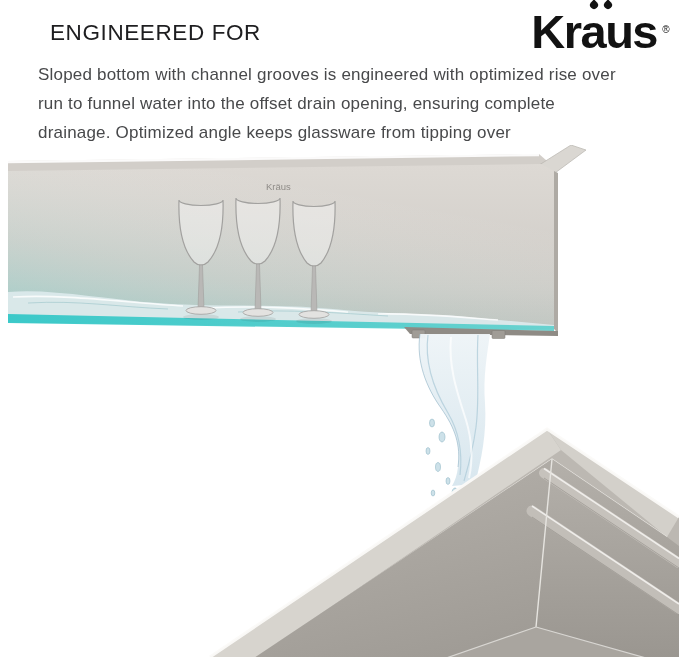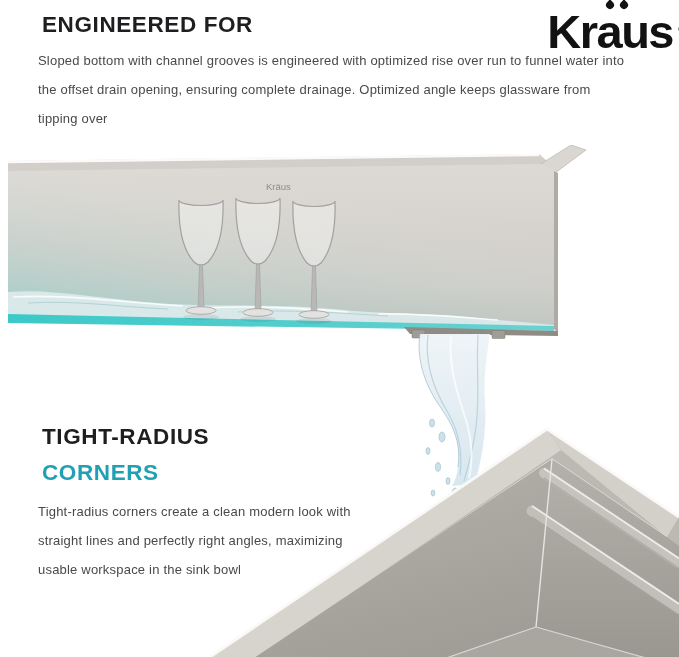--- a/index.html
+++ b/index.html
@@ -2,32 +2,32 @@
 <html style="--accent-teal: #21a0b3; --heading-dark: #1e1e20; --body-gray: #48494b; --brand-black: #121212; --water-teal: #34c6c6;"><head>
 <meta charset="utf-8">
 <style>
   html,body{margin:0;padding:0;background:#fff;}
   .canvas{
     position:relative;width:679px;height:657px;overflow:hidden;background:#fff;
     font-family:"Liberation Sans",sans-serif;
   }
   
   .feature{position:absolute;left:38px;}
-  .feature h2{margin:4px;font-size:22.5px;line-height:30px;font-weight:700;
+  .feature h2{margin:12px;font-size:22.5px;line-height:30px;font-weight:400;
     letter-spacing:.6px;color:var(--heading-dark,#1e1e20);}
   .feature h2.accent{color:var(--accent-teal,#21a0b3);}
-  .feature p{margin:6px 0 0 0;font-size:13px;line-height:29px;
+  .feature p{margin:6px 0 0 0;font-size:17px;line-height:29px;
     color:var(--body-gray,#48494b);letter-spacing:.2px;}
   .feature.top{top:6px;width:600px;}
   .feature.top p{width:592px;}
   .feature.bottom{top:417px;width:360px;}
   .feature.bottom h2{line-height:32px;}
   .feature.bottom p{width:318px;margin-top:8px;}
   
-  .logo{position:absolute;top:6px;right:6px;height:58px;text-align:right;}
+  .logo{position:absolute;top:6px;right:22px;height:58px;text-align:right;}
   .logo .word{font-size:47px;font-weight:700;letter-spacing:-1.5px;
     color:var(--brand-black,#121212);line-height:52px;position:relative;display:inline-block;}
   .logo .drop{position:absolute;width:8px;height:8px;background:var(--brand-black,#121212);
     border-radius:0 50% 50% 50%;transform:rotate(45deg);top:-5px;}
   .logo .drop.d1{left:59px;}
   .logo .drop.d2{left:73px;}
   .logo .reg{position:absolute;top:-2px;right:-11px;font-size:10px;font-weight:400;
     color:var(--brand-black,#121212);}
   
   .fig{position:absolute;}
@@ -140,25 +140,20 @@
           <ellipse cx="437" cy="358" rx="2.4" ry="4"></ellipse>
           <ellipse cx="453" cy="366" rx="3" ry="4.6"></ellipse>
           <ellipse cx="443" cy="376" rx="2" ry="3.4"></ellipse>
           <ellipse cx="456" cy="384" rx="2.4" ry="3.8"></ellipse>
           <ellipse cx="446" cy="390" rx="1.8" ry="3"></ellipse>
         </g>
       </g>
     </svg>
   </div>
 
-  <div class="feature bottom">
-    <h2>TIGHT-RADIUS</h2>
-    <h2 class="accent">CORNERS</h2>
-    <p>Tight-radius corners create a clean modern look with straight lines and perfectly right angles, maximizing usable workspace in the sink bowl</p>
-  </div>
 
   <div class="fig" id="fig-corner">
     <svg width="509" height="242" viewBox="0 0 509 242">
       <defs>
         <linearGradient id="wallL" x1="0" y1="0" x2="0.4" y2="1">
           <stop offset="0" stop-color="#b7b3ad"></stop>
             <stop offset="1" stop-color="#a09c96"></stop>
         </linearGradient>
         <linearGradient id="wallR" x1="0" y1="0" x2="0" y2="1">
           <stop offset="0" stop-color="#b4b0aa"></stop>

